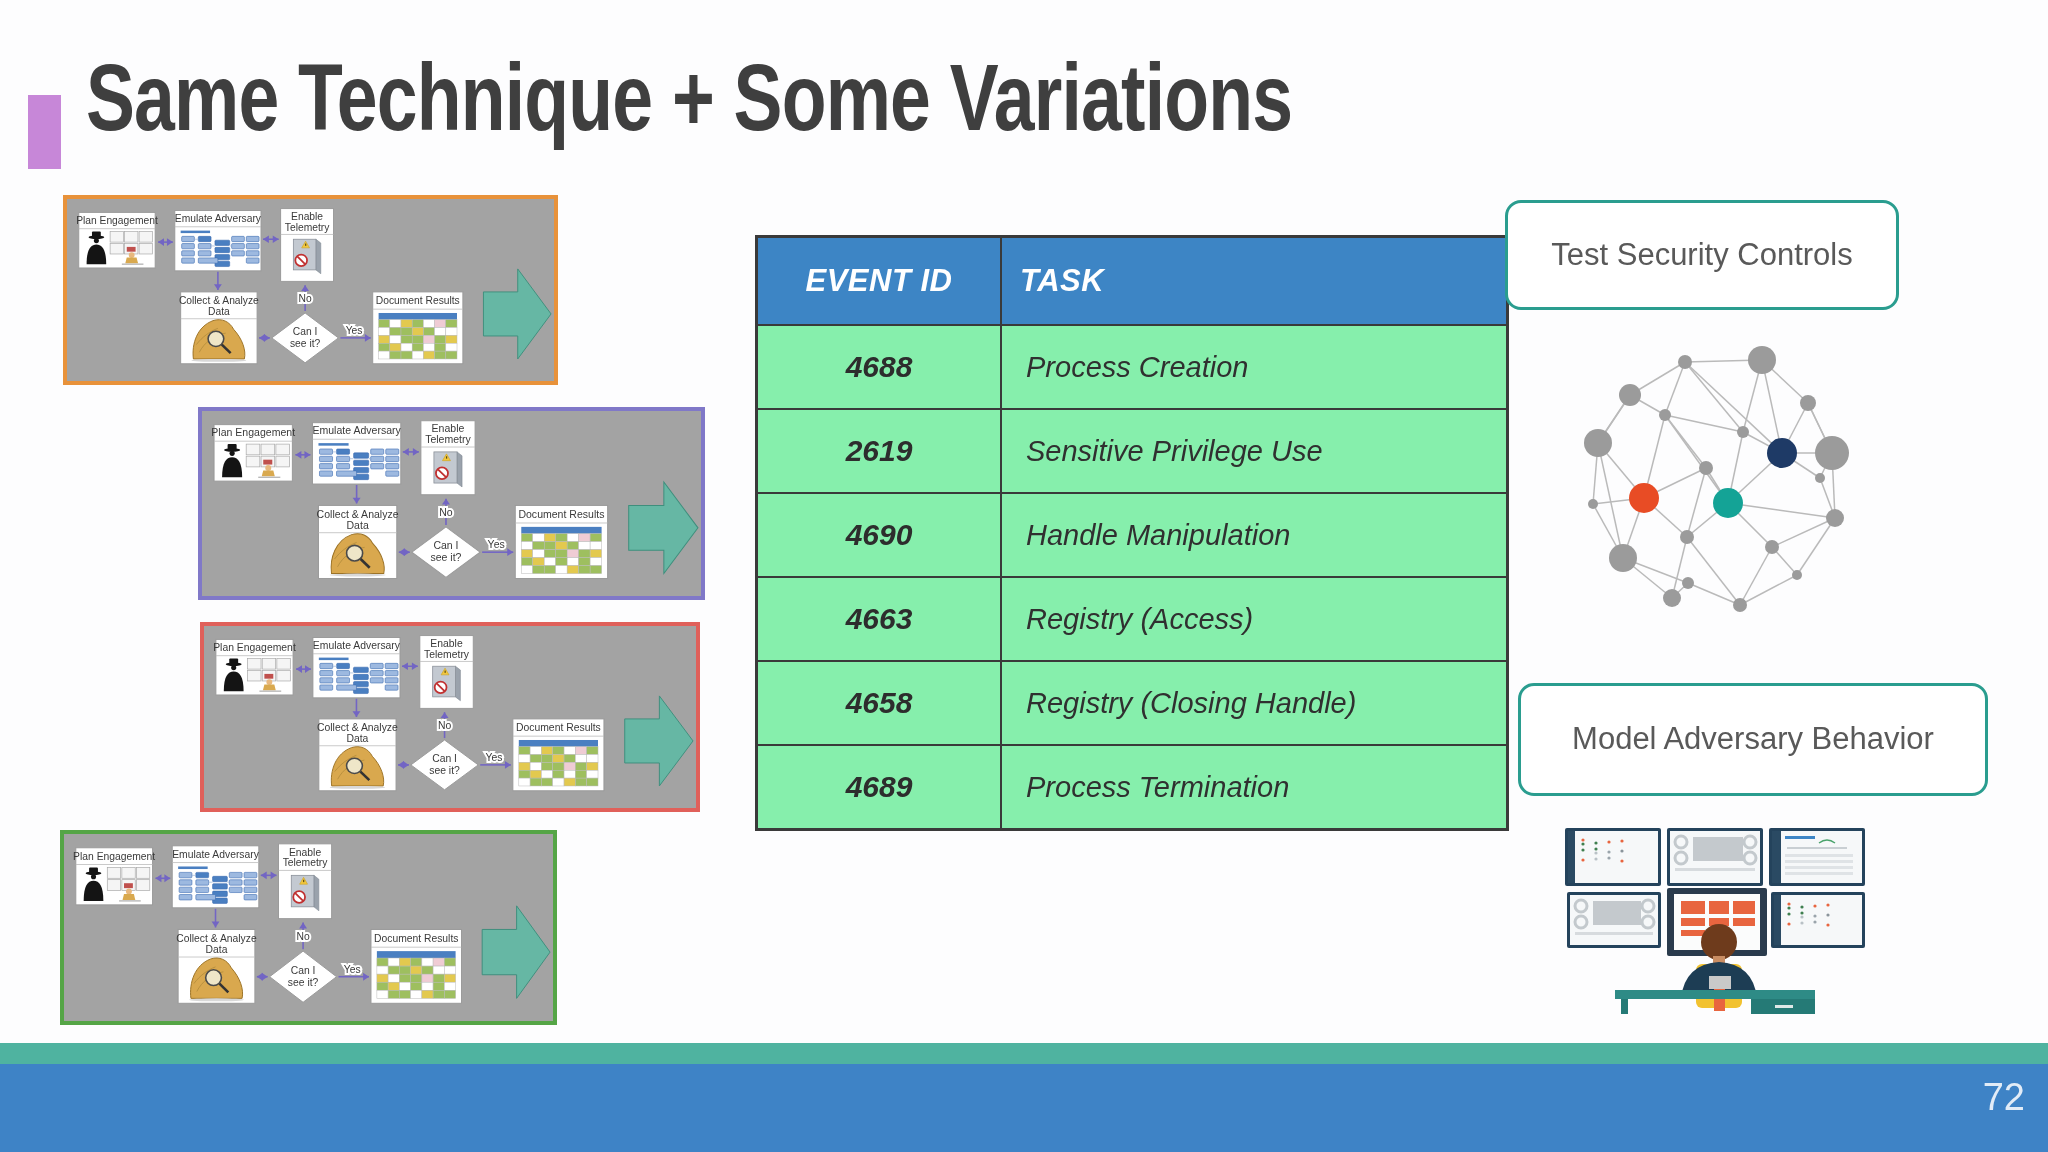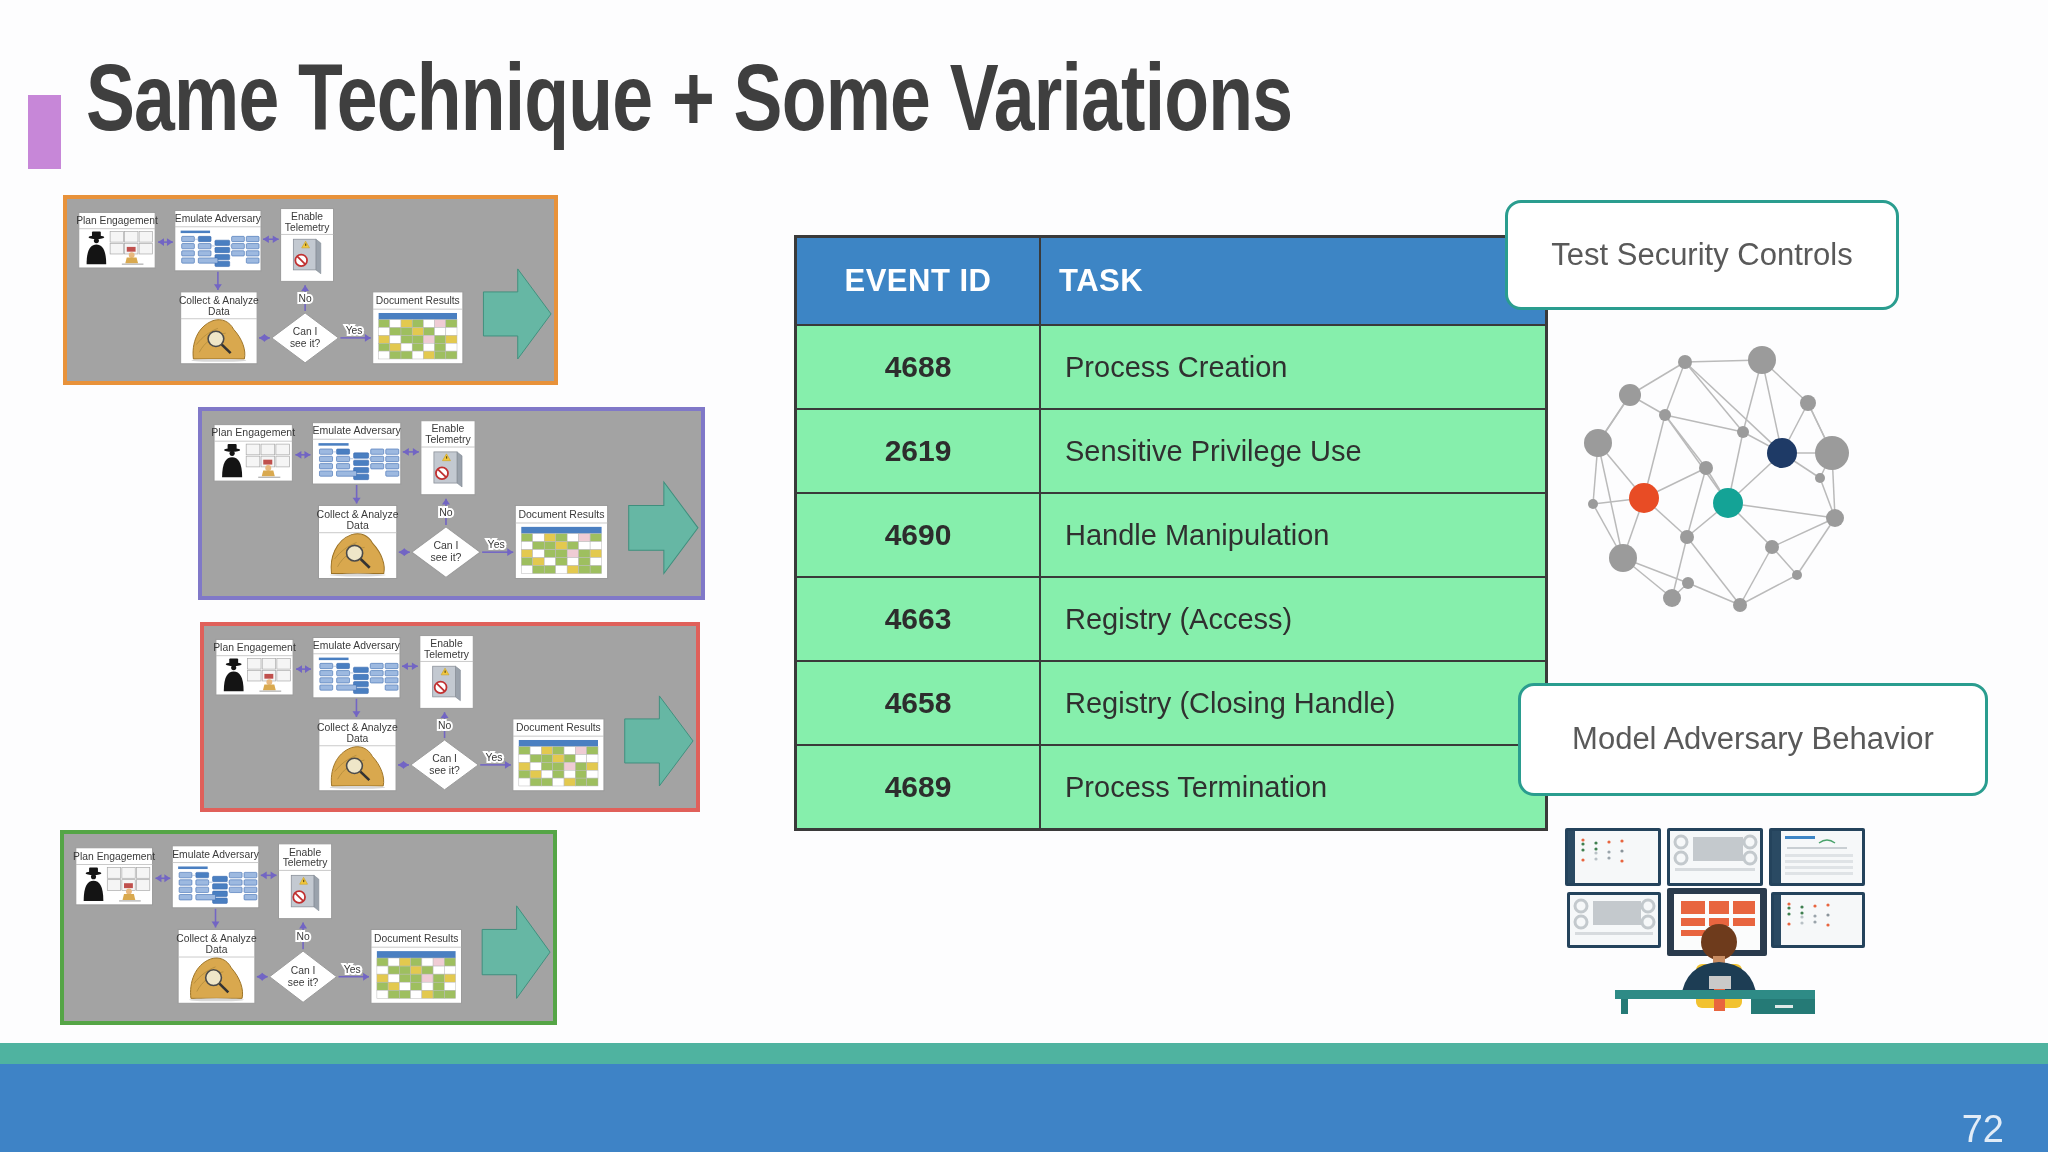--- a/index.html
+++ b/index.html
@@ -6,42 +6,42 @@
   .slide{position:relative;width:2048px;height:1152px;background:#fdfdfe;overflow:hidden;
          font-family:"Liberation Sans",sans-serif;}
   
   .accent-bar{position:absolute;left:28px;top:95px;width:33px;height:74px;background:#c787d8;}
   .title{position:absolute;left:86px;top:44px;font-size:94px;font-weight:bold;color:#3f3f3f;
          letter-spacing:-1px;white-space:nowrap;transform:scaleX(.78);transform-origin:left top;}
   
   .flow-panel{position:absolute;background:#a3a3a3;box-sizing:border-box;}
   .flow-panel svg{display:block;width:100%;height:100%;}
   
-  .events-table{position:absolute;left:794px;top:235px;border-collapse:collapse;background:#fff;
-                border:3px solid #3a3a3a;}
+  .events-table{position:absolute;left:755px;top:235px;border-collapse:collapse;background:#fff;
+                border:3px solid #3a3a3a;font-style:italic;}
   .events-table th,.events-table td{border:2px solid #3a3a3a;}
   .events-table th{background:#3d85c5;color:#fff;font-size:31px;font-weight:bold;height:84px;
                    letter-spacing:.5px;}
   .events-table th.col-id{width:240px;text-align:center;}
   .events-table th.col-task{width:485px;text-align:left;padding-left:18px;margin-top:12px;}
   .events-table td{height:80px;color:#2d2d2d;background:#86efac;}
   .events-table td.cell-id{text-align:center;font-weight:bold;font-size:30px;}
   .events-table td.cell-task{font-size:29px;padding-left:24px;color:#303030;}
   
   .callout{position:absolute;border:3px solid #2a9d8f;border-radius:16px;background:#fff;
            color:#595959;font-size:31px;line-height:1.18;display:flex;align-items:center;
            justify-content:center;text-align:center;box-sizing:border-box;padding:16px 14px;}
   
   .network-graph{position:absolute;left:1563px;top:332px;width:366px;height:326px;}
   .monitors-illustration{position:absolute;left:1563px;top:826px;width:312px;height:194px;}
   .network-graph svg,.monitors-illustration svg{display:block;width:100%;height:100%;}
   
   .footer-teal{position:absolute;left:0;top:1043px;width:2048px;height:21px;background:#4fb3a0;}
   .footer-blue{position:absolute;left:0;top:1064px;width:2048px;height:88px;background:#3e83c6;}
-  .page-number{position:absolute;right:44px;top:1076px;font-size:38px;color:rgba(255,255,255,.85);margin-top:32px;}
+  .page-number{position:absolute;right:23px;top:1076px;font-size:38px;color:rgba(255,255,255,.85);}
 </style>
 </head>
 <body>
 
 <div class="slide">
 
   <div class="accent-bar" style="background: rgb(199, 135, 216);"></div>
   <h1 class="title" style="margin: 0px; color: rgb(63, 63, 63);">Same Technique + Some Variations</h1>
 
   <div class="flow-panel" style="left: 63px; top: 195px; width: 495px; height: 190px; border: 4px solid rgb(232, 146, 58);">

